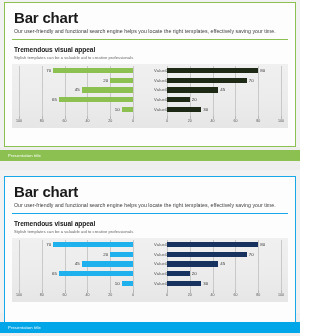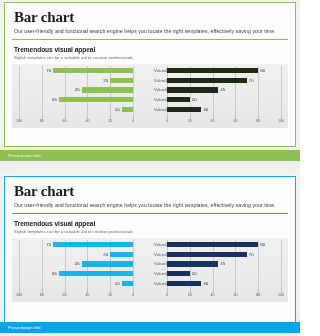--- a/index.html
+++ b/index.html
@@ -15,21 +15,21 @@
   .slide{position:absolute;left:4px;width:292px;background:#ffffff;box-sizing:border-box;}
   .slide-green{top:2px;height:145px;border:1.5px solid #8cc152;}
   .slide-blue{top:176px;height:152px;border:1.5px solid #18a7e8;}
 
   .slide-inner{position:relative;width:100%;height:100%;box-sizing:border-box;
                padding:5px 7px 0 7px;background:#fdfdfd;}
 
   
   .head-title{
     font-size:15px;font-weight:bold;color:#1a1a1a;letter-spacing:-0.2px;
-    line-height:17px;margin:1px 0 0 2px;font-family:Liberation Serif, serif;
+    line-height:17px;margin:1px 0 0 2px;
   }
   .head-sub{
     font-size:5.2px;color:#3c3c3c;line-height:7px;margin:2px 0 0 2px;
     letter-spacing:0.05px;white-space:nowrap;
   }
 
   .hdr-box{position:relative;padding-bottom:4px;}
   .hdr-box.green{border-bottom:1.2px solid #8cc152;}
   .hdr-box.blue{border-bottom:1.2px solid #18a7e8;}
 

